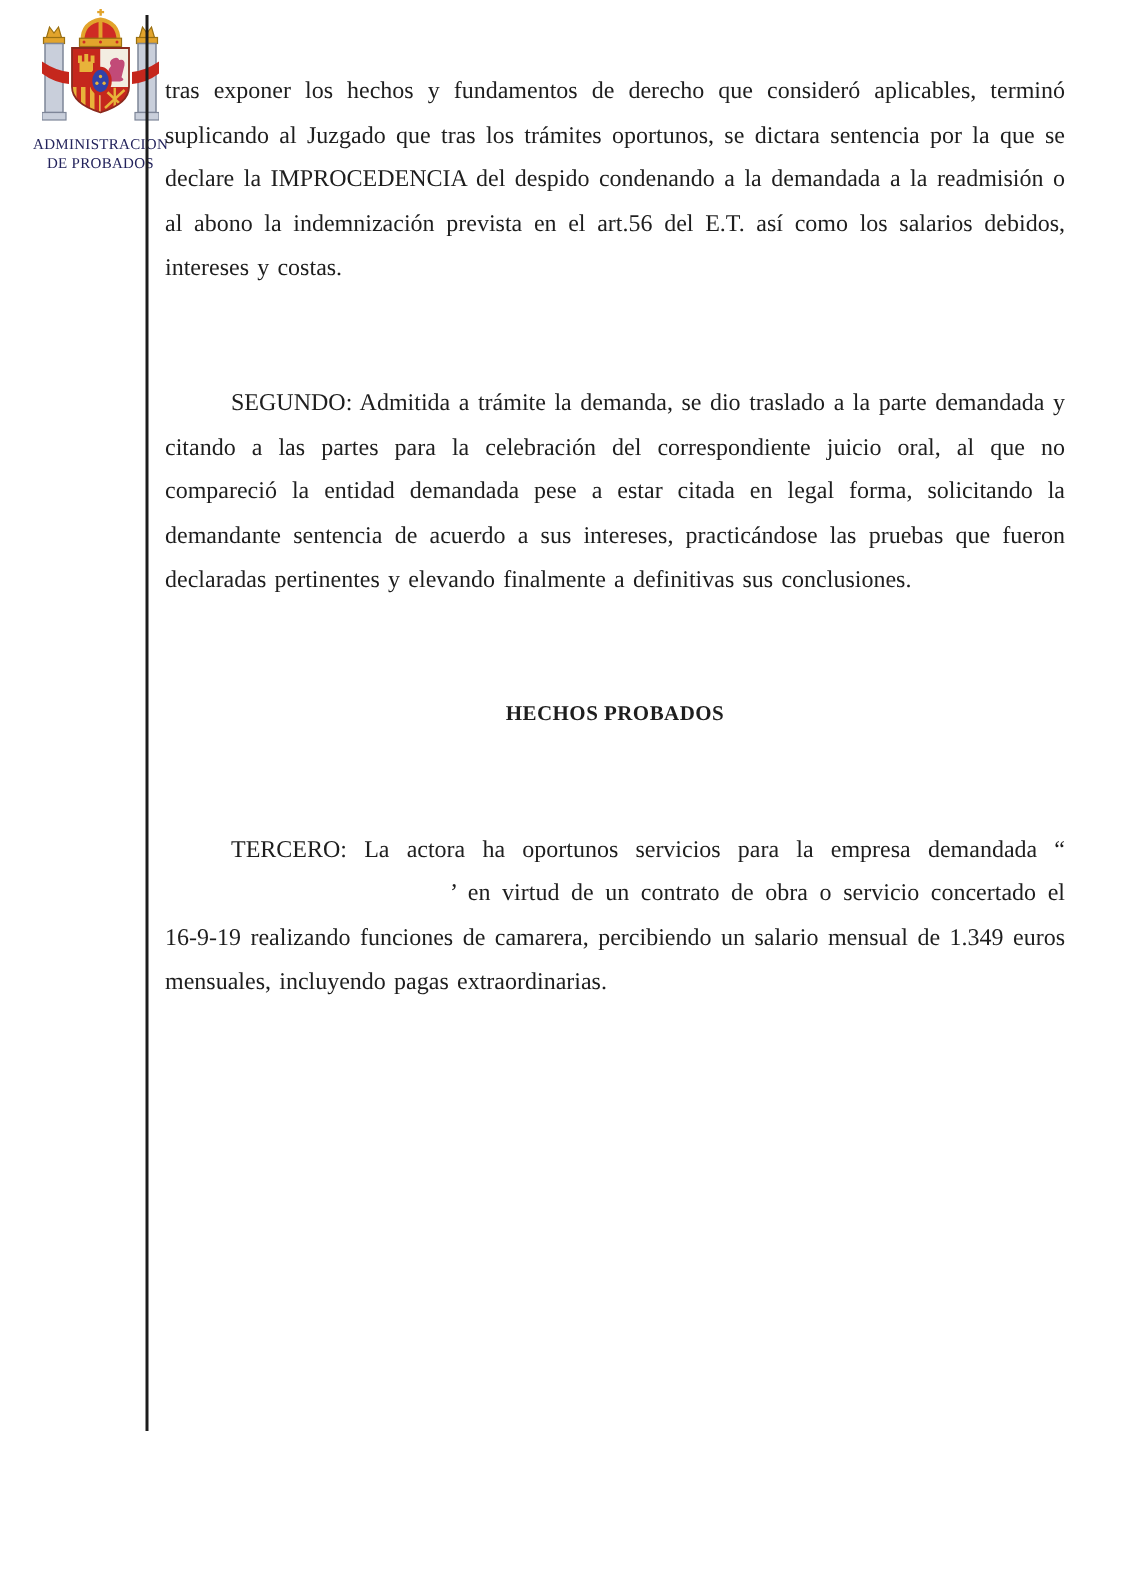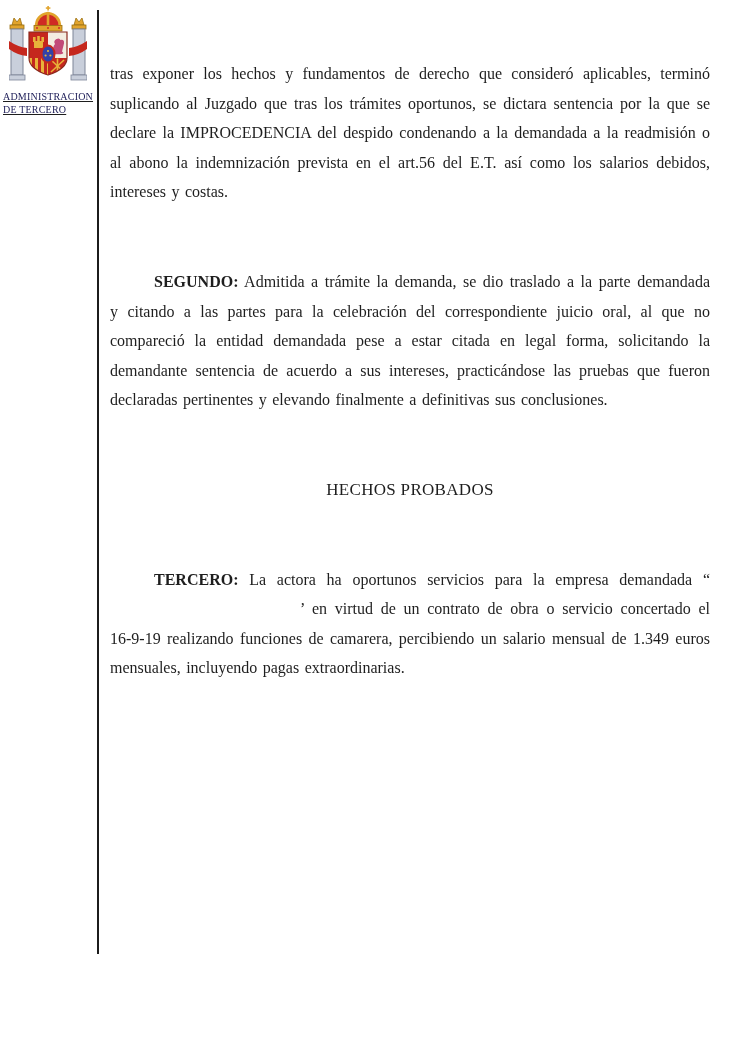--- a/index.html
+++ b/index.html
@@ -11,24 +11,23 @@
     width: 750px;
     height: 1054px;
     position: relative;
     font-family: "Liberation Serif", serif;
     color: #1e1e1e;
     overflow: hidden;
   }
   .margin-block {
     position: absolute;
     top: 5px;
-    left: 3px;
+    left: 22px;
     width: 90px;
-    text-align: left;
-    text-decoration: underline;
+    text-align: center;
   }
   .crest {
     display: block;
     margin: 0 auto;
   }
   .org-name {
     margin-top: 2px;
     font-size: 10px;
     line-height: 12.5px;
     color: #23235c;
@@ -39,41 +38,41 @@
     position: absolute;
     left: 97px;
     top: 10px;
     width: 2px;
     height: 944px;
     background: #1c1c1c;
   }
   main.doc {
     position: absolute;
     left: 110px;
-    top: 13px;
+    top: 0;
     width: 600px;
     padding-top: 46px;
   }
   .para {
     font-size: 16px;
     line-height: 29.6px;
     text-align: justify;
     margin: 0 0 60px 0;
     word-spacing: 1.5px;
   }
   .para.indent {
     text-indent: 44px;
   }
   .lead {
-    font-weight: bold;
+    font-weight: normal;
   }
   .heading {
-    font-size: 17px;
+    font-size: 14px;
     line-height: 29.6px;
-    font-weight: normal;
+    font-weight: bold;
     text-align: center;
     margin: 0 0 60px 0;
     letter-spacing: 0.3px;
   }
   .redacted-gap {
     display: inline-block;
     width: 190px;
     height: 1px;
   }
 </style>
@@ -139,21 +138,21 @@
       </g>
       <ellipse cx="39" cy="49" rx="6.5" ry="8.5" fill="#3142a8" stroke="#c5271d" stroke-width="2"></ellipse>
       <circle cx="39" cy="46" r="1.1" fill="#e8b33a"></circle>
       <circle cx="36.6" cy="50.5" r="1.1" fill="#e8b33a"></circle>
       <circle cx="41.4" cy="50.5" r="1.1" fill="#e8b33a"></circle>
     </g>
     <path d="M20 27 H58 V53 Q58 64 39 70 Q20 64 20 53 Z" fill="none" stroke="#8a2a1e" stroke-width="1.2"></path>
   </svg>
   <div class="org-name">
     <div>ADMINISTRACION</div>
-    <div>DE TERCERO</div>
+    <div>DE PROBADOS</div>
   </div>
 </aside>
 
 <div class="vrule"></div>
 
 <main class="doc">
 
   <p class="para">tras exponer los hechos y fundamentos de derecho que consideró aplicables, terminó suplicando al Juzgado que tras los trámites oportunos, se dictara sentencia por la que se declare la IMPROCEDENCIA del despido condenando a la demandada a la readmisión o al abono la indemnización prevista en el art.56 del E.T. así como los salarios debidos, intereses y costas.</p>
 
   <p class="para indent"><strong class="lead">SEGUNDO:</strong><span> Admitida a trámite la demanda, se dio traslado a la parte demandada y citando a las partes para la celebración del correspondiente juicio oral, al que no compareció la entidad demandada pese a estar citada en legal forma, solicitando la demandante sentencia de acuerdo a sus intereses, practicándose las pruebas que fueron declaradas pertinentes y elevando finalmente a definitivas sus conclusiones.</span></p>

